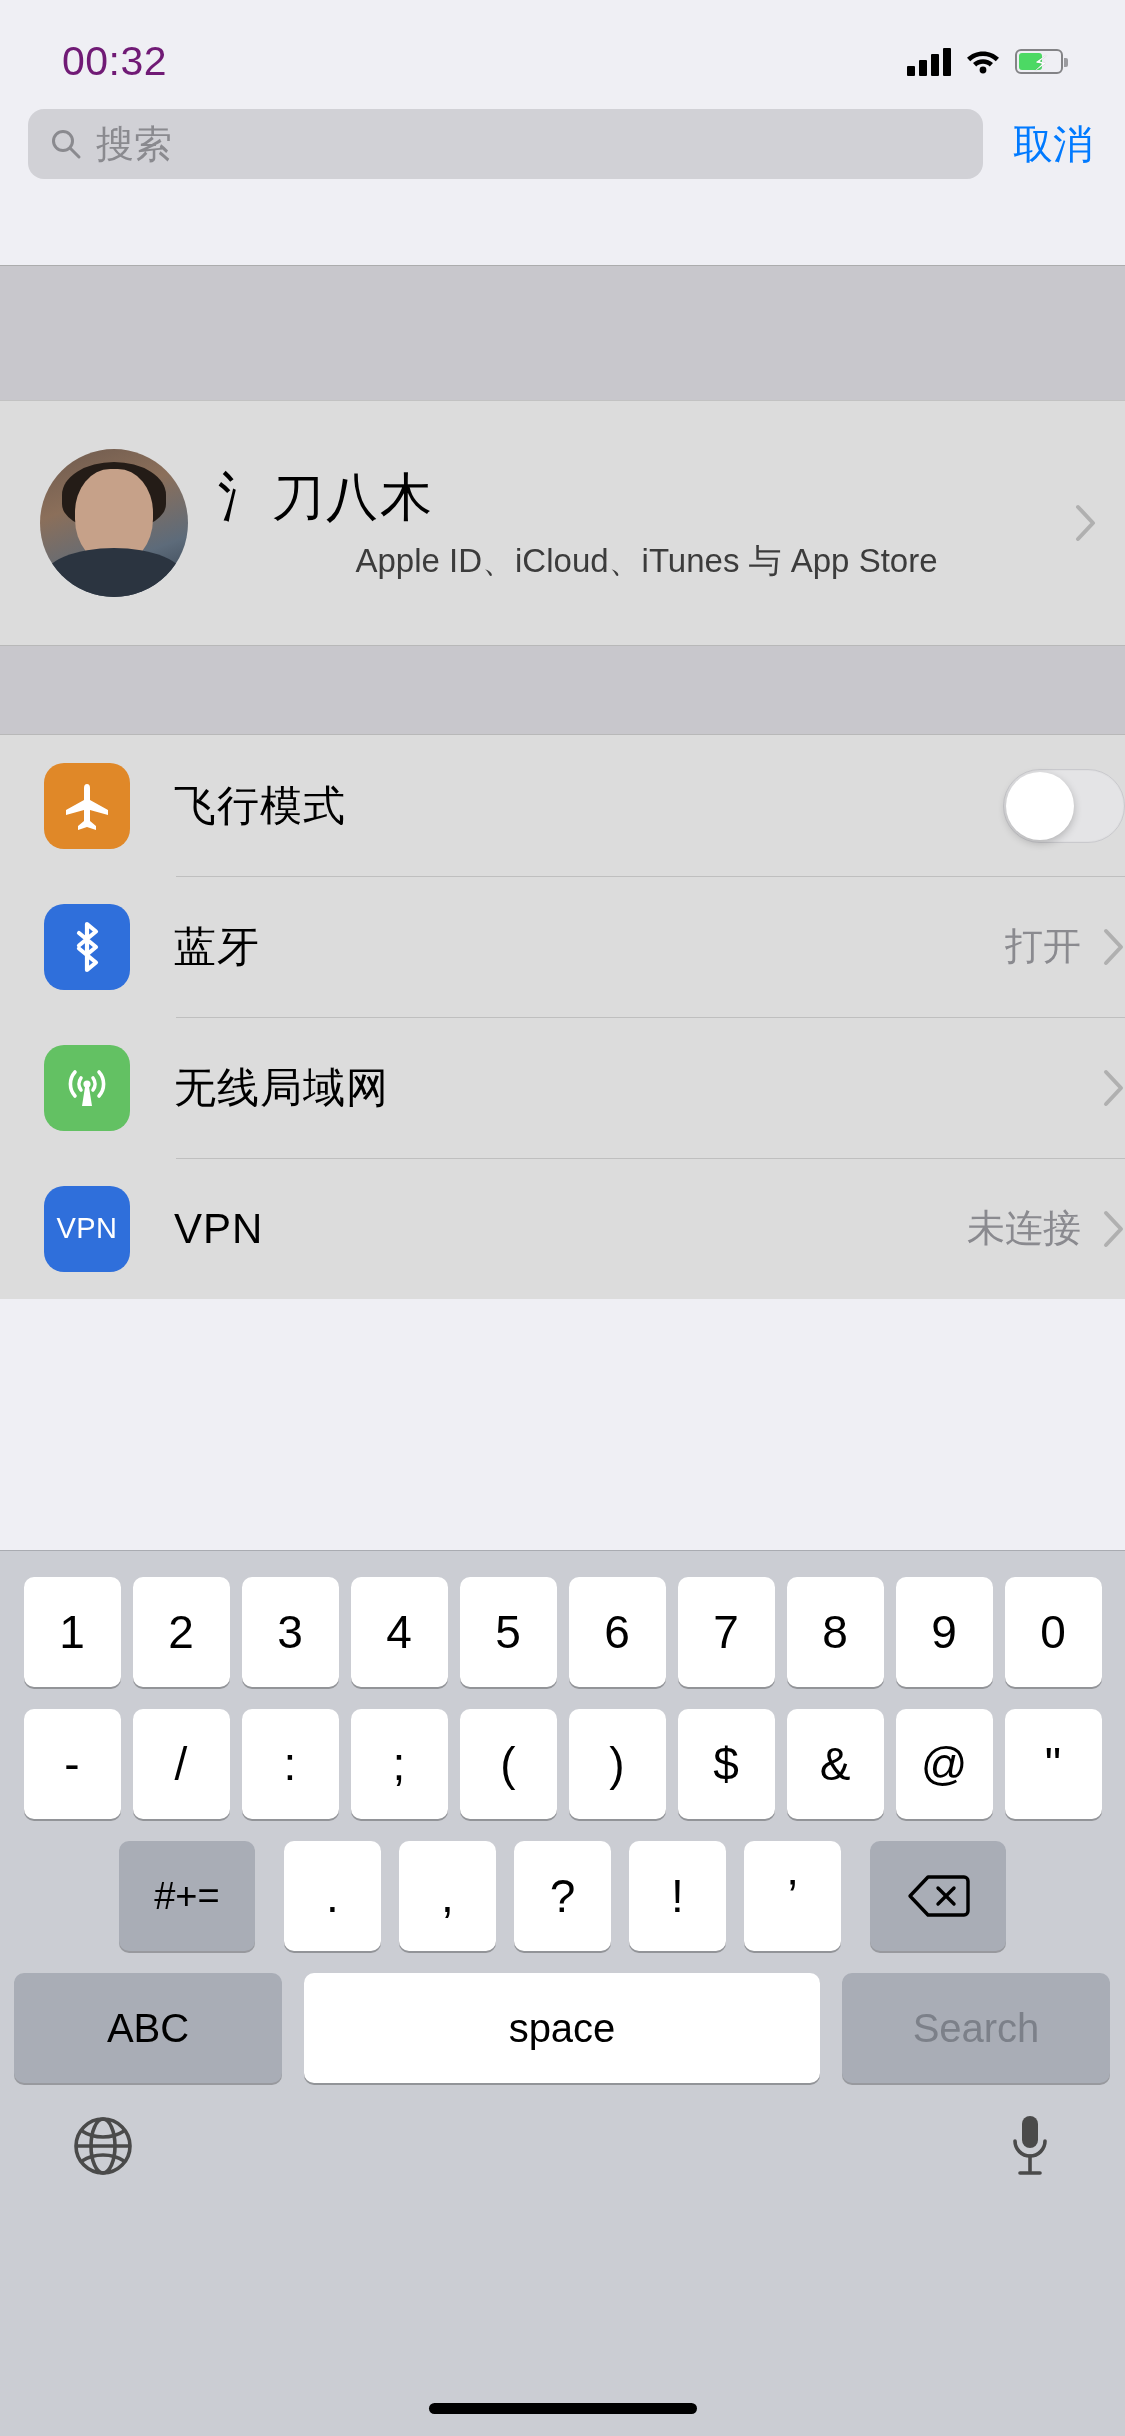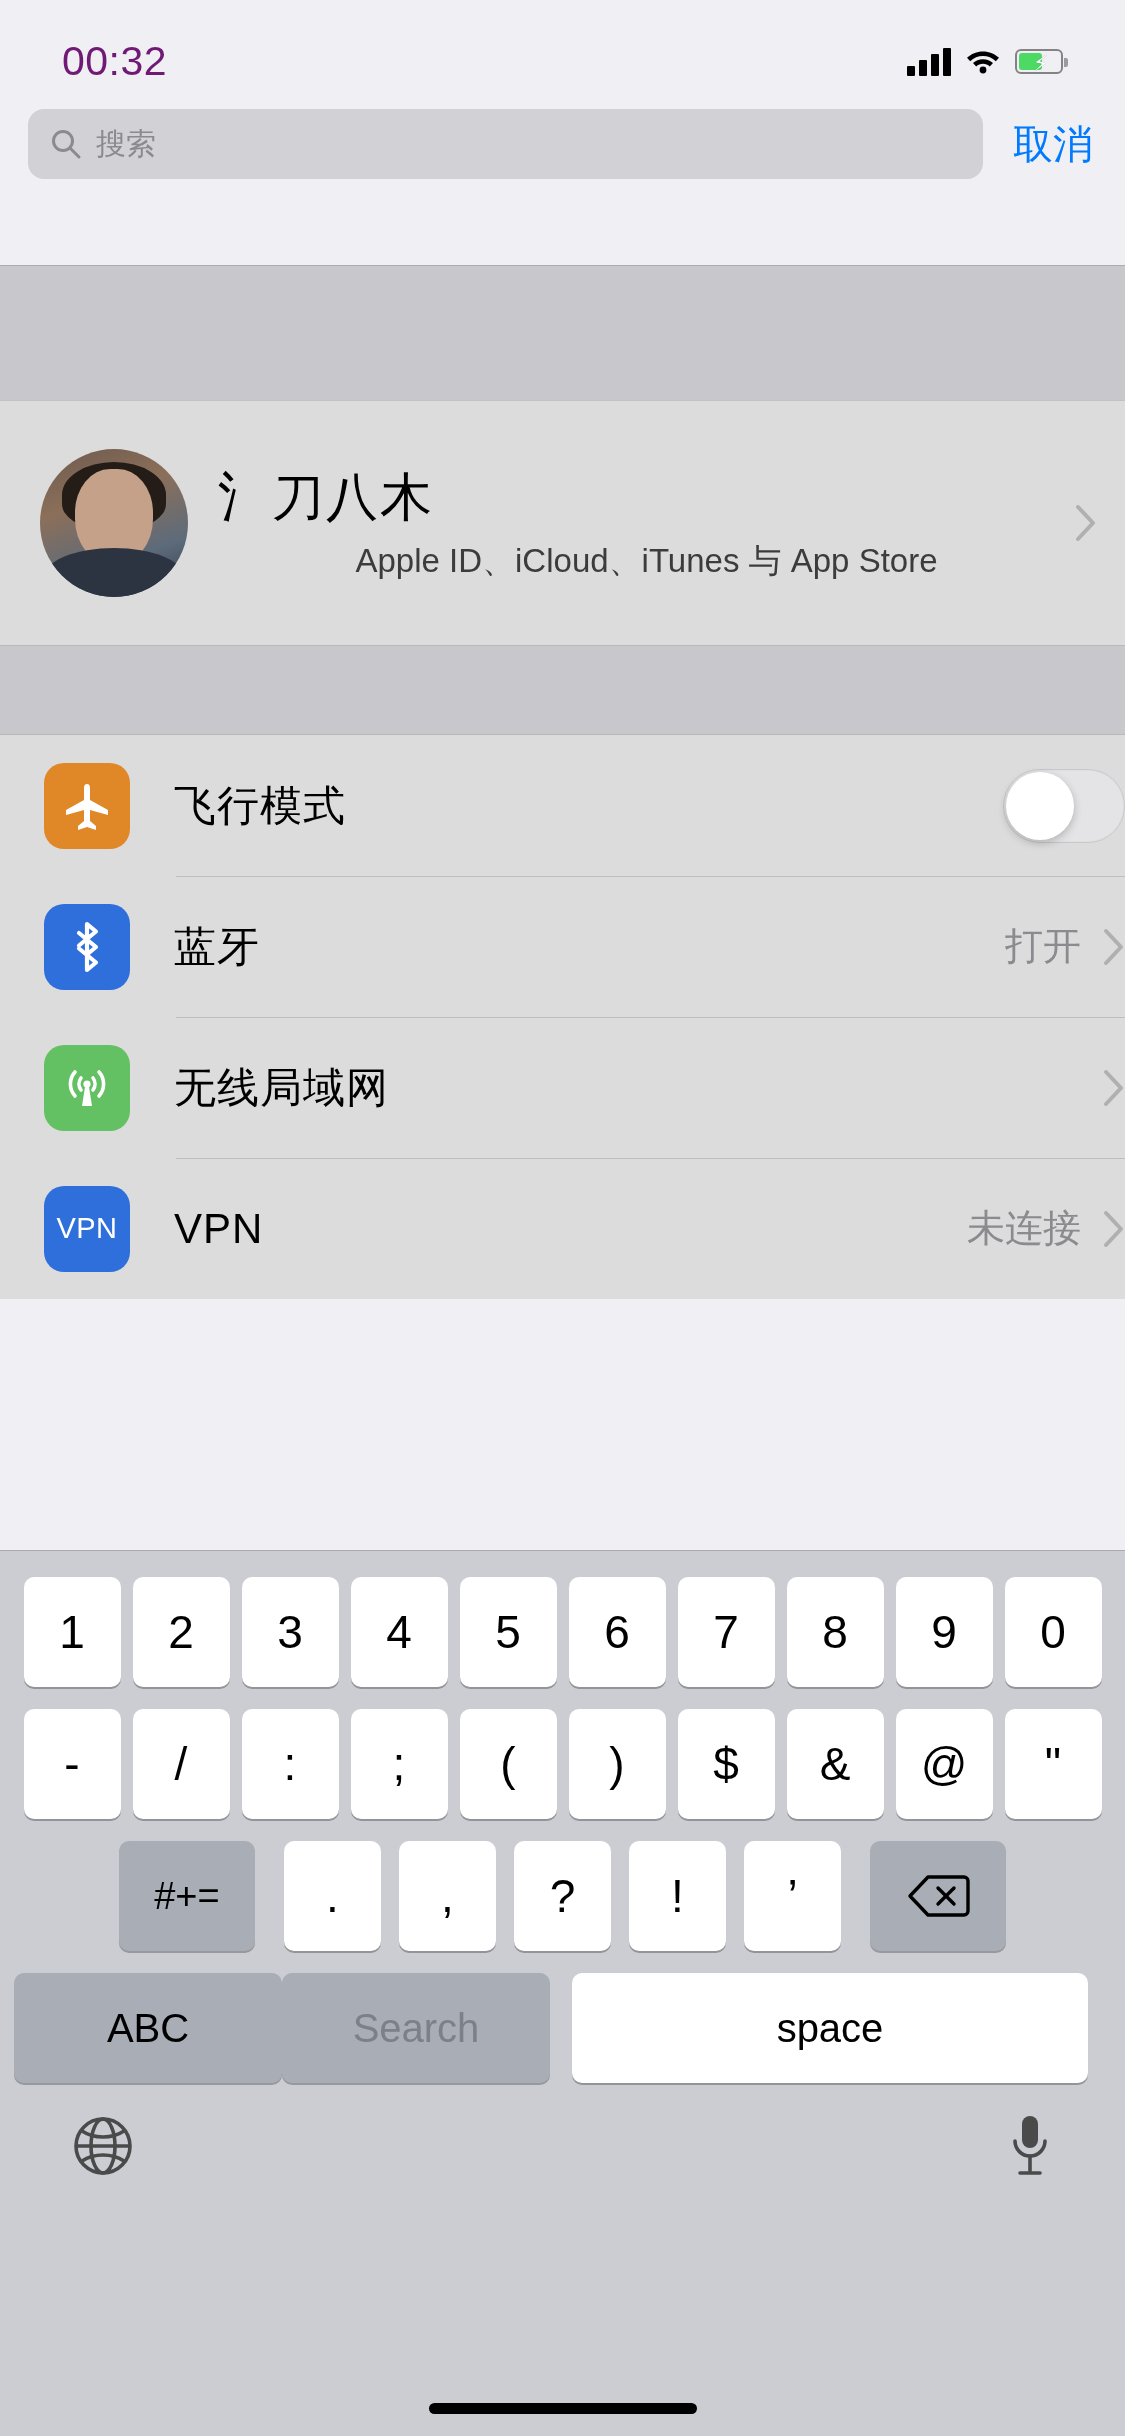--- a/index.html
+++ b/index.html
@@ -52,21 +52,21 @@
     width: 1125px; height: 98px;
     display: flex; align-items: center; padding: 0 28px;
     background: #efeff4;
   }
   #search-field {
     flex: 1; height: 70px;
     background: #d1d1d6; border-radius: 16px;
     display: flex; align-items: center; padding: 0 22px;
   }
   #search-icon { width: 32px; height: 32px; margin-right: 14px; flex: none; }
-  #search-placeholder { font-size: 30px; color: #8a8a8f; }
+  #search-placeholder { font-size: 38px; color: #8a8a8f; }
   #cancel-button {
     margin-left: 26px; font-size: 40px; color: #007aff;
     padding: 6px 4px;
   }
 
   
   #profile-section {
     position: absolute; top: 265px; left: 0; width: 1125px; height: 135px;
     background: #c8c7cc; border-top: 1px solid #acacad;
   }
@@ -354,22 +354,22 @@
         <svg width="64" height="46" viewBox="0 0 64 46">
           <path d="M22 4h36a4 4 0 014 4v30a4 4 0 01-4 4H22L4 23 22 4z" fill="none" stroke="#000" stroke-width="3.4" stroke-linejoin="round"></path>
           <line x1="32" y1="15" x2="48" y2="31" stroke="#000" stroke-width="3.4" stroke-linecap="round"></line>
           <line x1="48" y1="15" x2="32" y2="31" stroke="#000" stroke-width="3.4" stroke-linecap="round"></line>
         </svg>
       </div>
     </div>
 
     <div class="kb-row kb-bottom">
       <div class="key dark abc">ABC</div>
+      <div class="key space">space</div>
       <div class="key dark search">Search</div>
-      <div class="key space">space</div>
     </div>
 
     <div id="kb-footer">
       <span>
         <svg width="62" height="62" viewBox="0 0 62 62">
           <circle cx="31" cy="31" r="27" fill="none" stroke="#4a4a4a" stroke-width="3.6"></circle>
           <ellipse cx="31" cy="31" rx="12" ry="27" fill="none" stroke="#4a4a4a" stroke-width="3.6"></ellipse>
           <line x1="4" y1="31" x2="58" y2="31" stroke="#4a4a4a" stroke-width="3.6"></line>
           <path d="M10 16c6 4 13 6 21 6s15-2 21-6" fill="none" stroke="#4a4a4a" stroke-width="3.4"></path>
           <path d="M10 46c6-4 13-6 21-6s15 2 21 6" fill="none" stroke="#4a4a4a" stroke-width="3.4"></path>

